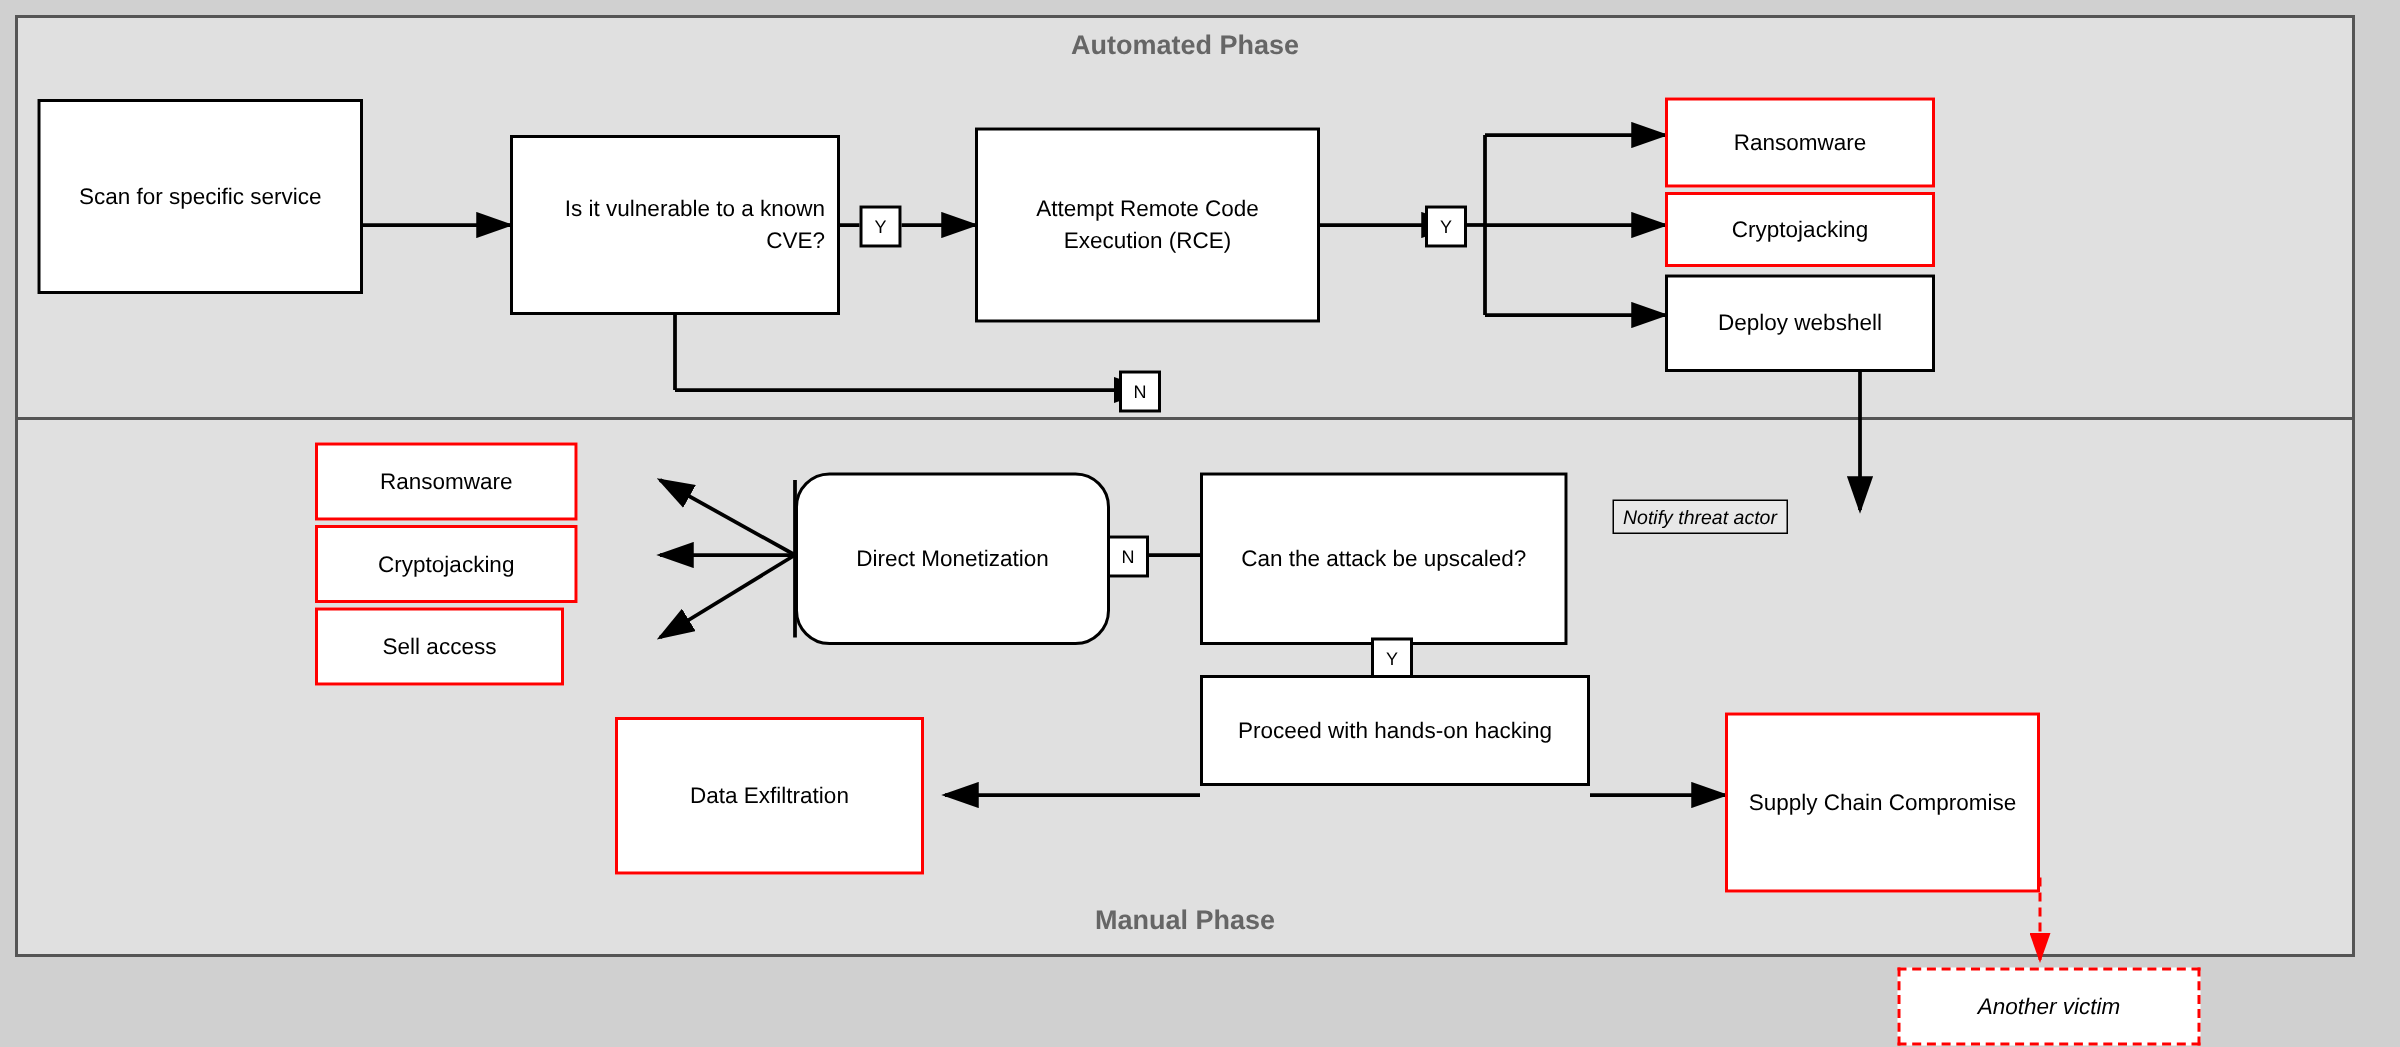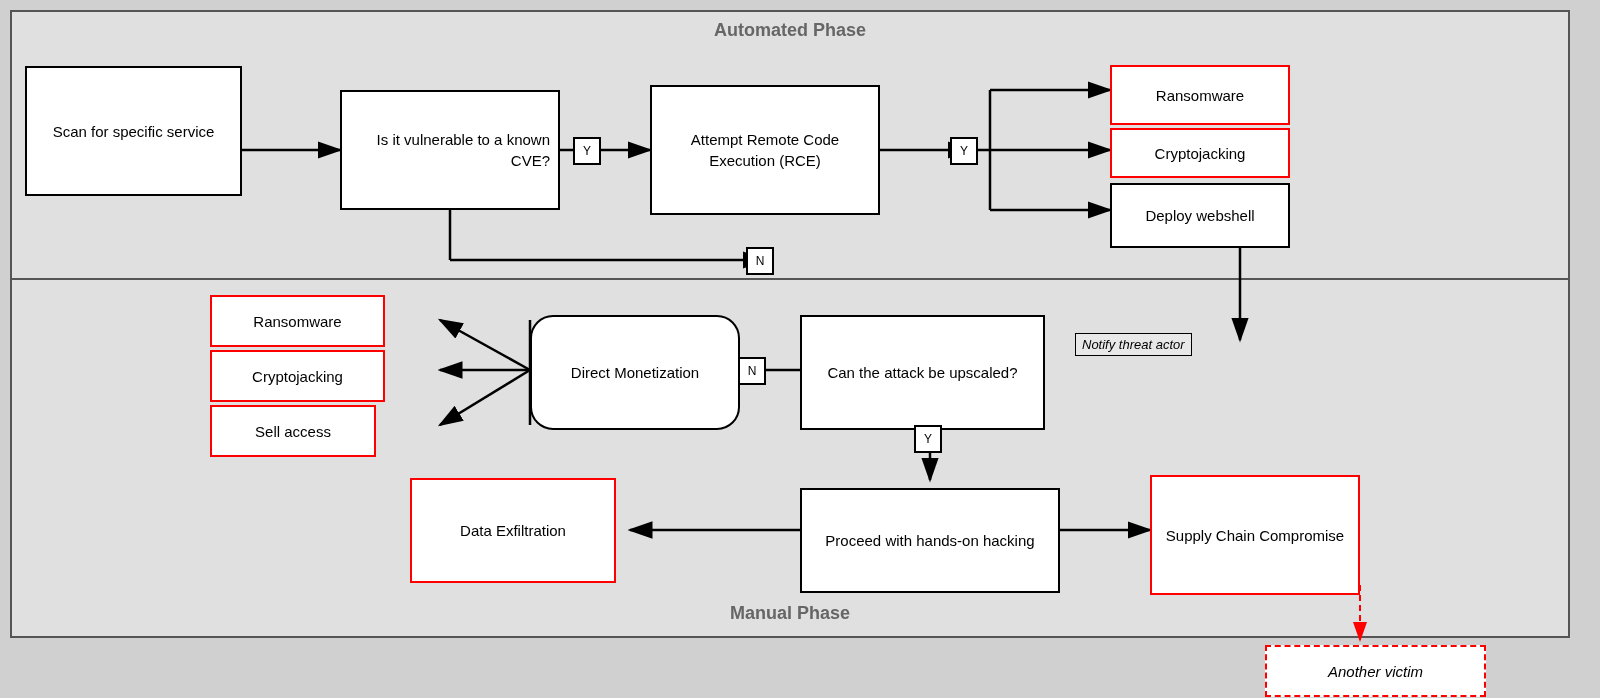--- a/index.html
+++ b/index.html
@@ -208,29 +208,29 @@
   </div>
 
   <div class="box box-red" style="left: 200px; top: 340px; width: 175px; height: 52px;">
     <span>Cryptojacking</span>
   </div>
 
   <div class="box box-red" style="left: 200px; top: 395px; width: 166px; height: 52px;">
     <span>Sell access</span>
   </div>
 
-  <div class="box" style="left: 790px; top: 478px; width: 260px; height: 105px;">
+  <div class="box" style="left: 790px; top: 440px; width: 260px; height: 74px;">
     <span>Proceed with hands-on hacking</span>
   </div>
 
   <div class="box box-red" style="left: 400px; top: 468px; width: 206px; height: 105px;">
     <span>Data Exfiltration</span>
   </div>
 
   <div class="box box-red" style="left: 1140px; top: 465px; width: 210px; height: 120px;">
     <span>Supply Chain Compromise</span>
   </div>
 
-  <div class="box box-red-dashed" style="left: 1255px; top: 635px; width: 221px; height: 52px; font-style: italic;">
+  <div class="box box-red-dashed" style="left: 1255px; top: 635px; width: 202px; height: 52px; font-style: italic;">
     <span>Another victim</span>
   </div>
 
 </div>
 
 </body></html>

